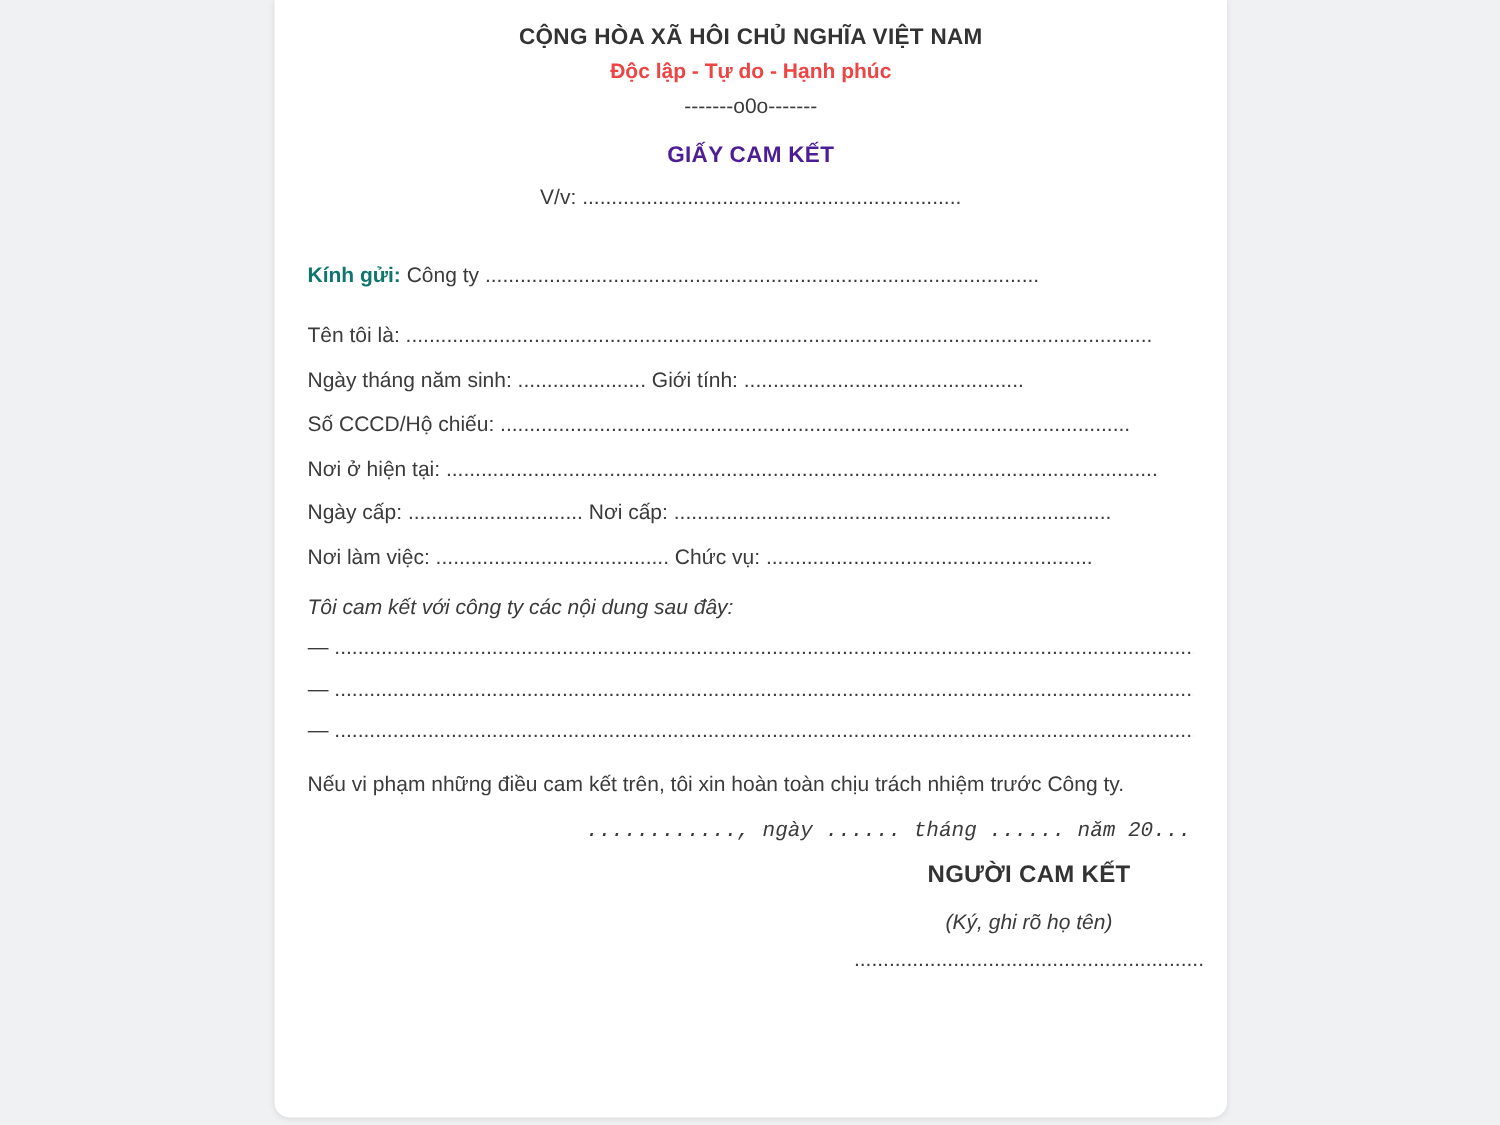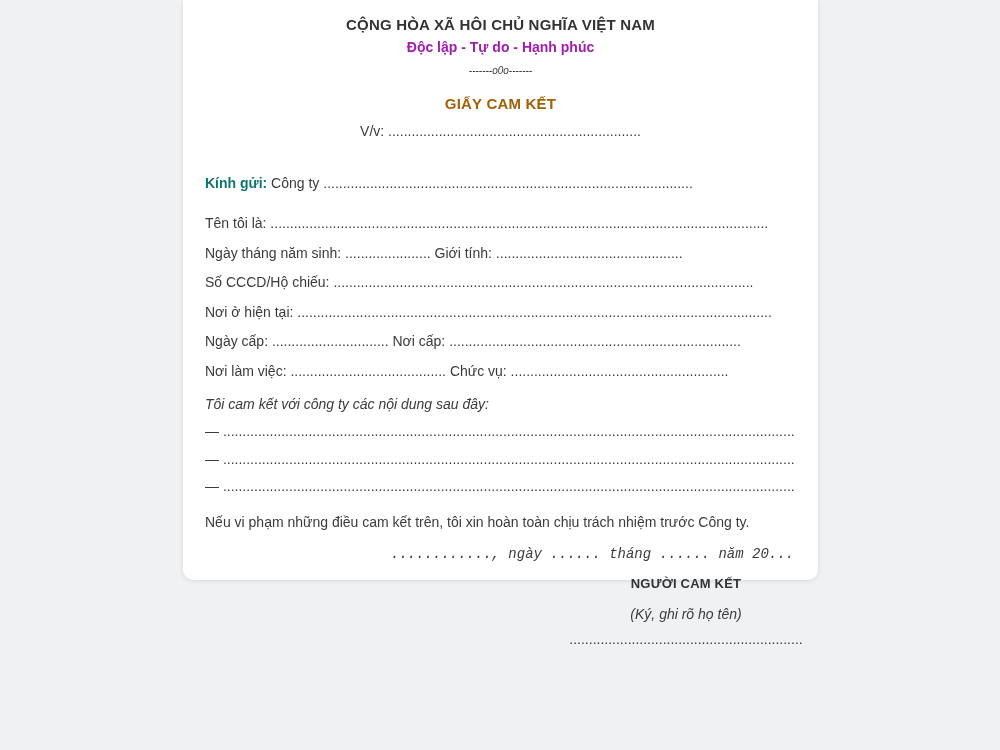--- a/index.html
+++ b/index.html
@@ -12,54 +12,53 @@
     background: #f0f1f2;
     font-family: "Liberation Sans", sans-serif;
     position: relative;
     overflow: hidden;
   }
   .page {
     position: absolute;
     left: 183px;
     top: 0;
     width: 635px;
-    height: 580px;
+    height: 745px;
     background: #ffffff;
     border-radius: 0 0 10px 10px;
     box-shadow: 0 1px 4px rgba(0,0,0,0.10);
     box-sizing: border-box;
     padding: 14px 22px 0 22px;
     color: #3b3b3b;
     font-size: 14px;
   }
   .center { text-align: center; }
   .h1 {
     font-weight: bold;
     font-size: 15px;
     line-height: 22px;
     color: #333333;
     letter-spacing: 0.2px;
   }
   .h2 {
     font-weight: bold;
     font-size: 14px;
     line-height: 23px;
-    color: #a21caf;
+    color: #ef4444;
   }
   .sep {
-    font-size: 10px;
+    font-size: 14px;
     line-height: 23px;
-    font-style: italic;
   }
   .doc-title {
     font-weight: bold;
     font-size: 15px;
     line-height: 22px;
     margin-top: 11px;
-    color: #a16207;
+    color: #4c1d95;
     letter-spacing: 0.2px;
   }
   .vv {
     font-size: 14px;
     line-height: 20px;
     margin-top: 6px;
     white-space: nowrap;
     overflow: hidden;
   }
   .greeting {
@@ -102,21 +101,21 @@
   }
   .sign-block {
     width: 240px;
     margin-left: auto;
     margin-right: -10px;
     text-align: center;
   }
   .sign-title {
     margin-top: 9px;
     font-weight: bold;
-    font-size: 13px;
+    font-size: 16px;
     line-height: 22px;
     color: #333333;
     letter-spacing: 0.2px;
   }
   .sign-note {
     margin-top: 9px;
     font-style: italic;
     line-height: 20px;
   }
   .sign-dots {

